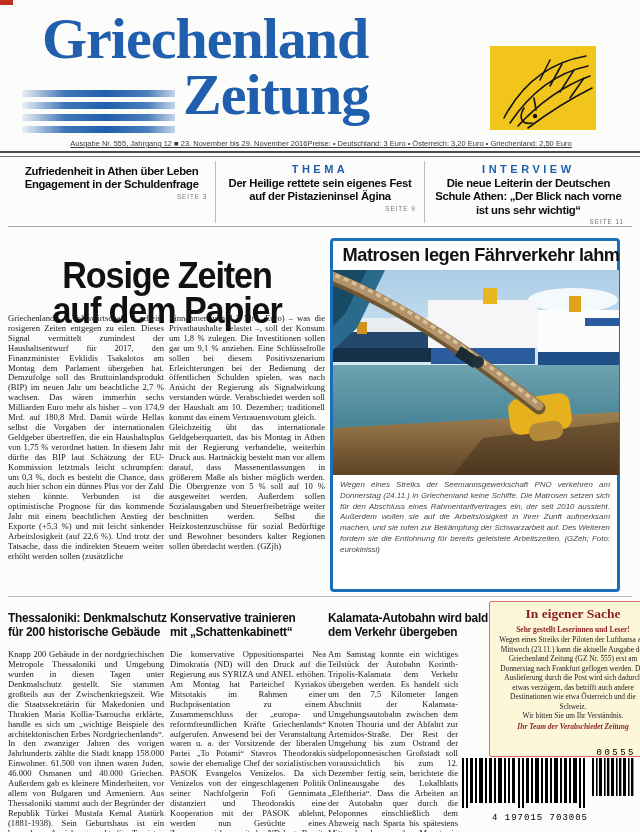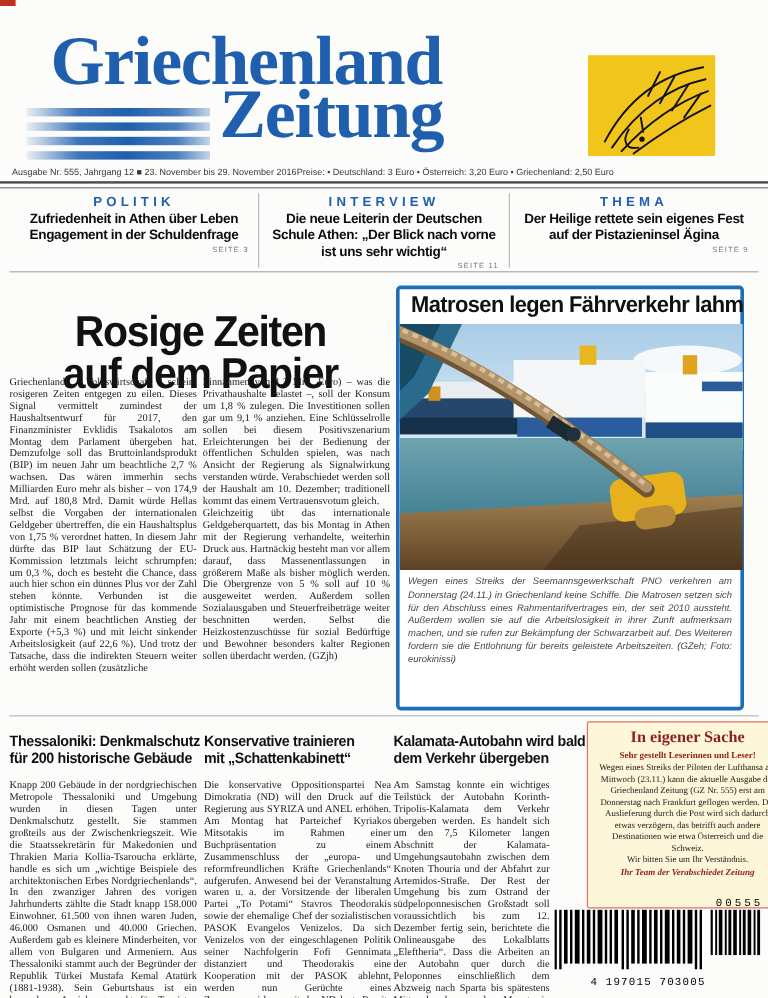--- a/index.html
+++ b/index.html
@@ -2,29 +2,29 @@
 <html><head>
 <meta charset="utf-8">
 <style>
   html,body{margin:0;padding:0;background:#e8e8e8;}
   .page{position:relative;width:640px;height:832px;background:#fcfcfb;overflow:hidden;
         font-family:"Liberation Serif",serif;color:#111;}
   
   .red-mark{position:absolute;left:0;top:0;width:13px;height:5px;background:#c03022;}
   .mast-title{position:absolute;color:#1f5fae;font-family:"Liberation Serif",serif;
               font-weight:bold;font-size:58px;letter-spacing:-1px;line-height:1;}
-  .mast-title.l1{left:42px;top:10px;margin-top:12px;}
+  .mast-title.l1{left:42px;top:10px;}
   .mast-title.l2{left:183px;top:66px;text-align:center;}
   .stripes{position:absolute;left:22px;top:90px;width:153px;}
   .stripes i{display:block;height:7px;margin-bottom:5px;
      background:linear-gradient(90deg,rgba(31,95,174,.08),rgba(31,95,174,.85) 28%,#1f5fae 55%,rgba(31,95,174,.8) 82%,rgba(31,95,174,.25));}
   .logo{position:absolute;left:490px;top:46px;width:106px;height:84px;background:#f2c51c;}
   .logo svg{width:100%;height:100%;}
-  .dateline{position:absolute;left:10px;right:8px;top:139px;display:flex;justify-content:flex-start;
-            font-family:"Liberation Sans",sans-serif;font-size:7.5px;color:#3a3a3a;}
+  .dateline{position:absolute;left:10px;right:8px;top:139px;display:flex;justify-content:center;
+            font-family:"Liberation Sans",sans-serif;font-size:7.5px;color:#3a3a3a;text-decoration:underline;}
   .double-rule{position:absolute;left:0;right:0;top:151px;height:3px;
                border-top:2px solid #4a4a4a;border-bottom:1px solid #777;}
   
   .teasers{position:absolute;left:8px;top:161px;width:624px;height:62px;display:flex;}
   .teaser{flex:1;padding:2px 8px 0;text-align:center;}
   .teaser + .teaser{border-left:1px solid #bdbdbd;}
   .teaser .sec{color:#1f5fae;font-family:"Liberation Sans",sans-serif;font-weight:bold;
                font-size:11px;letter-spacing:3.5px;}
   .teaser .hl{margin-top:2px;font-family:"Liberation Sans",sans-serif;font-weight:bold;
               font-size:11.3px;line-height:1.18;letter-spacing:-0.3px;color:#0d0d0d;}
@@ -110,33 +110,32 @@
   </header>
 
   <div class="dateline">
     <span>Ausgabe Nr. 555, Jahrgang 12 ■ 23. November bis 29. November 2016</span>
     <span>Preise: • Deutschland: 3 Euro • Österreich: 3,20 Euro • Griechenland: 2,50 Euro</span>
   </div>
   <div class="double-rule"></div>
 
   <nav class="teasers">
     <div class="teaser">
-      <div class="sec">POLITIK</div>
       <div class="hl">Zufriedenheit in Athen über Leben Engagement in der Schuldenfrage</div>
       <div class="pg">SEITE 3</div>
+    </div>
+    <div class="teaser">
+      <div class="sec">THEMA</div>
+      <div class="hl">Der Heilige rettete sein eigenes Fest auf der Pistazieninsel Ägina</div>
+      <div class="pg">SEITE 9</div>
     </div>
     <div class="teaser">
       <div class="sec">INTERVIEW</div>
       <div class="hl">Die neue Leiterin der Deutschen Schule Athen: „Der Blick nach vorne ist uns sehr wichtig“</div>
       <div class="pg">SEITE 11</div>
-    </div>
-    <div class="teaser">
-      <div class="sec">THEMA</div>
-      <div class="hl">Der Heilige rettete sein eigenes Fest auf der Pistazieninsel Ägina</div>
-      <div class="pg">SEITE 9</div>
     </div>
   </nav>
   <div class="rule r1"></div>
 
   <h1 class="lead-hl">Rosige Zeiten
 auf dem Papier</h1>
   <div class="leadcol c1 bodytxt">Griechenlands Volkswirtschaft scheint rosigeren Zeiten entgegen zu eilen. Dieses Signal vermittelt zumindest der Haushaltsentwurf für 2017, den Finanzminister Evklidis Tsakalotos am Montag dem Parlament übergeben hat. Demzufolge soll das Bruttoinlandsprodukt (BIP) im neuen Jahr um beachtliche 2,7 % wachsen. Das wären immerhin sechs Milliarden Euro mehr als bisher – von 174,9 Mrd. auf 180,8 Mrd. Damit würde Hellas selbst die Vorgaben der internationalen Geldgeber übertreffen, die ein Haushaltsplus von 1,75 % verordnet hatten. In diesem Jahr dürfte das BIP laut Schätzung der EU-Kommission letztmals leicht schrumpfen: um 0,3 %, doch es besteht die Chance, dass auch hier schon ein dünnes Plus vor der Zahl stehen könnte. Verbunden ist die optimistische Prognose für das kommende Jahr mit einem beachtlichen Anstieg der Exporte (+5,3 %) und mit leicht sinkender Arbeitslosigkeit (auf 22,6 %). Und trotz der Tatsache, dass die indirekten Steuern weiter erhöht werden sollen (zusätzliche</div>
   <div class="leadcol c2 bodytxt">Einnahmen von 1,3 Mrd. Euro) – was die Privathaushalte belastet –, soll der Konsum um 1,8 % zulegen. Die Investitionen sollen gar um 9,1 % anziehen. Eine Schlüsselrolle sollen bei diesem Positivszenarium Erleichterungen bei der Bedienung der öffentlichen Schulden spielen, was nach Ansicht der Regierung als Signalwirkung verstanden würde. Verabschiedet werden soll der Haushalt am 10. Dezember; traditionell kommt das einem Vertrauensvotum gleich.
 Gleichzeitig übt das internationale Geldgeberquartett, das bis Montag in Athen mit der Regierung verhandelte, weiterhin Druck aus. Hartnäckig besteht man vor allem darauf, dass Massenentlassungen in größerem Maße als bisher möglich werden. Die Obergrenze von 5 % soll auf 10 % ausgeweitet werden. Außerdem sollen Sozialausgaben und Steuerfreibeträge weiter beschnitten werden. Selbst die Heizkostenzuschüsse für sozial Bedürftige und Bewohner besonders kalter Regionen sollen überdacht werden. (GZjh)</div>
 

